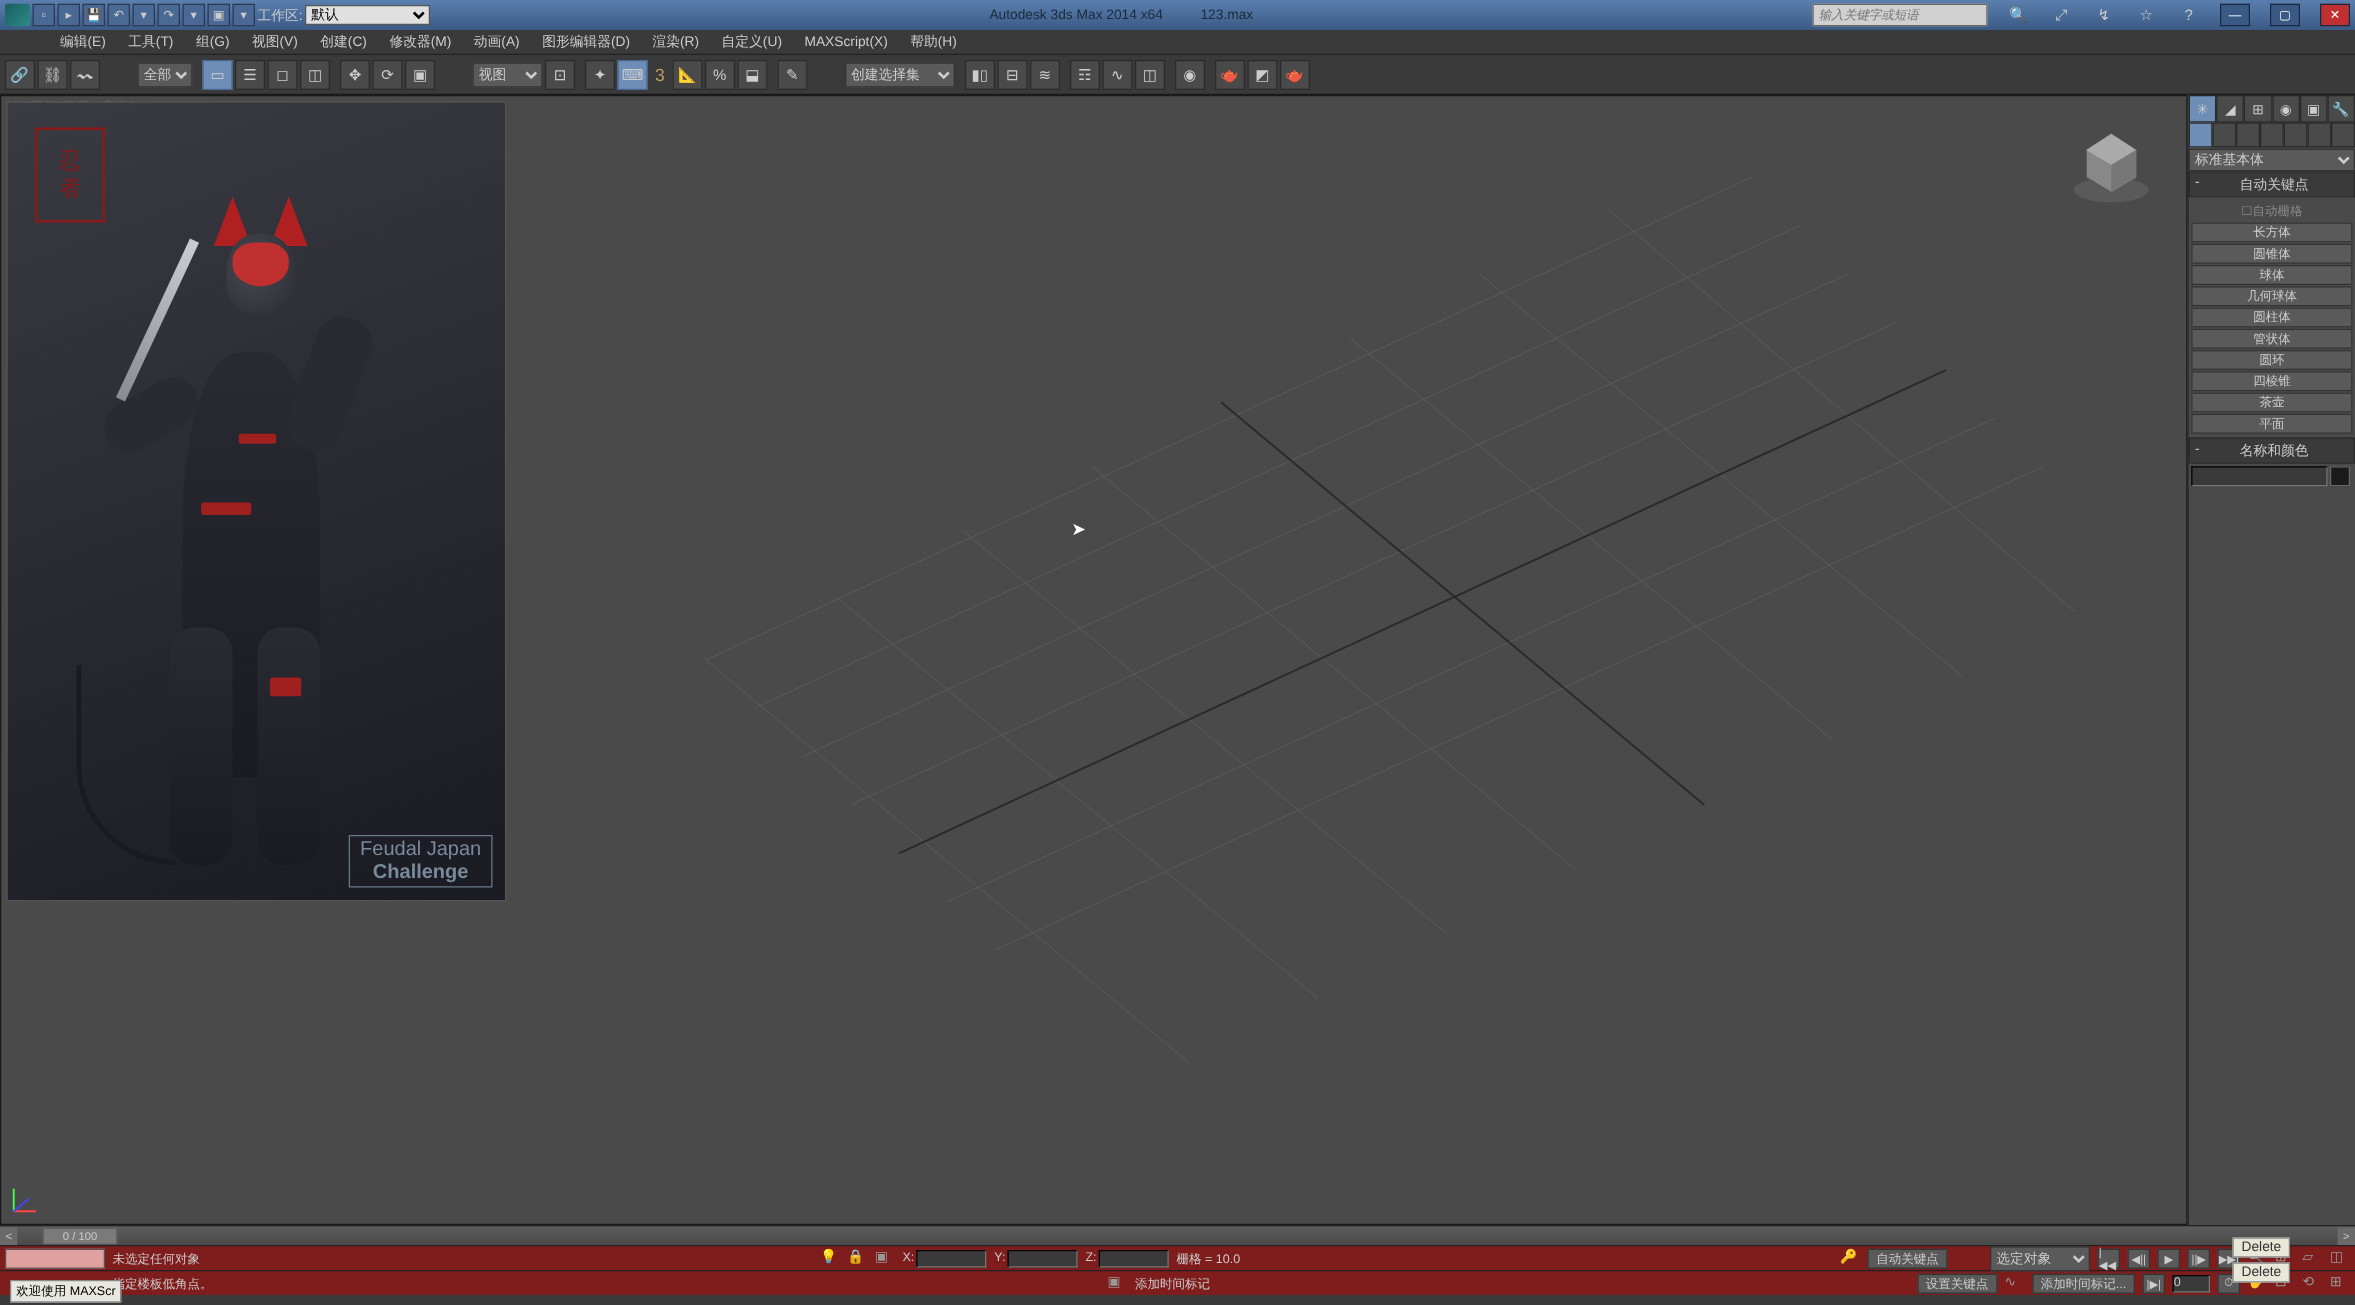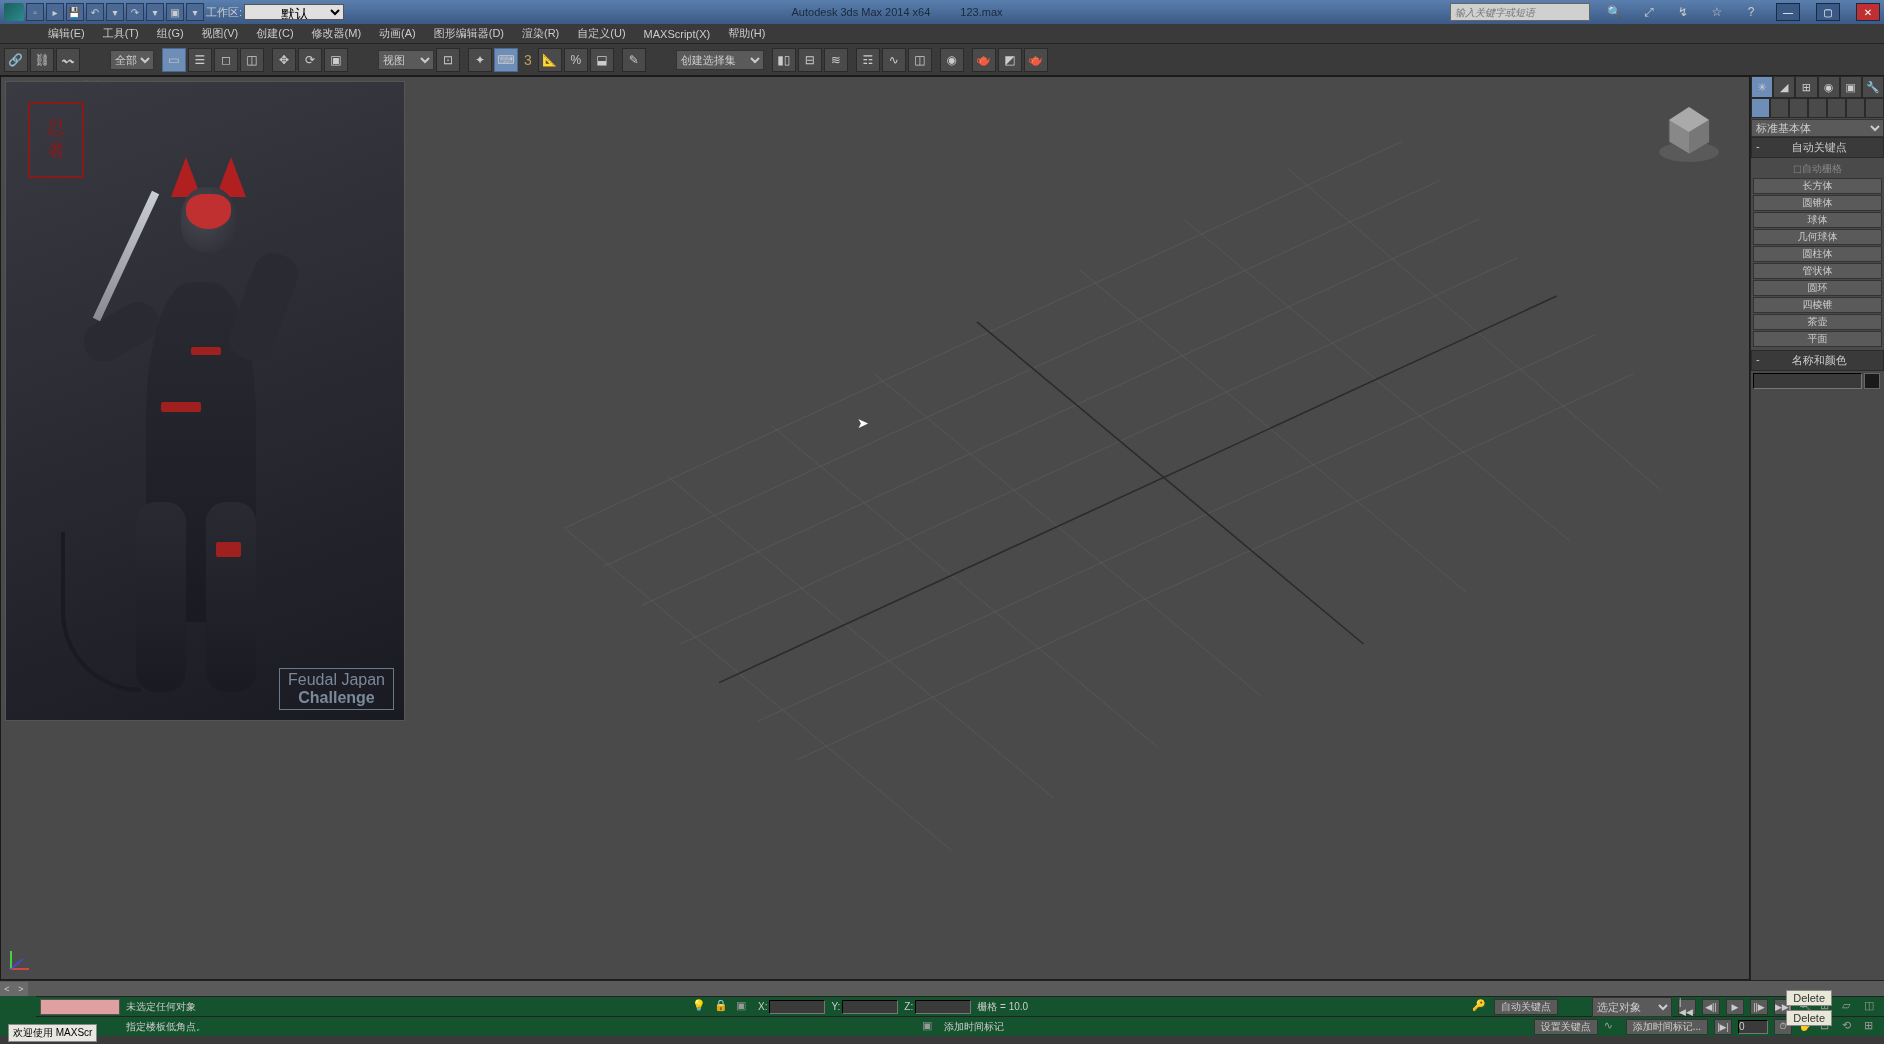--- a/index.html
+++ b/index.html
@@ -4,21 +4,21 @@
 <style>
 * { margin: 0; padding: 0; box-sizing: border-box; font-family: 'Microsoft YaHei', Arial, sans-serif; }
 body { background: #3a3a3a; width: 1884px; height: 1044px; overflow: hidden; position: relative; }
 
 
 .title-bar { height: 24px; background: linear-gradient(to bottom, #5a7fae, #3b5a85); display: flex; align-items: center; justify-content: space-between; padding: 0 4px; }
 .title-left { display: flex; align-items: center; gap: 2px; }
 .app-logo { width: 20px; height: 18px; background: linear-gradient(135deg, #1a5e5e, #2e8b8b); border-radius: 2px; }
 .qat-btn { width: 18px; height: 18px; background: #4a6a95; border: 1px solid #2a3a55; display: flex; align-items: center; justify-content: center; font-size: 10px; color: #ccc; cursor: pointer; }
 .workspace-label { color: #ccc; font-size: 11px; margin-left: 0; }
-.workspace-dd { background: #e0e0e0; border: 1px solid #555; font-size: 14px; height: 16px; width: 100px; padding-left: 32px; }
+.workspace-dd { background: #e0e0e0; border: 1px solid #555; font-size: 11px; height: 16px; width: 100px; }
 .title-center { color: #1a2a3a; font-size: 11px; display: flex; gap: 30px; }
 .title-right { display: flex; align-items: center; gap: 16px; }
 .search-box { width: 140px; height: 18px; background: #d0d0d0; border: 1px solid #666; font-size: 10px; font-style: italic; color: #666; padding: 0 4px; }
 .title-icon { width: 18px; height: 18px; color: #ccc; font-size: 12px; cursor: pointer; display: flex; align-items: center; justify-content: center; }
 .win-btn { width: 24px; height: 18px; background: #3a5a85; border: 1px solid #1a2a45; color: #fff; font-size: 10px; cursor: pointer; display: flex; align-items: center; justify-content: center; }
 .win-close { background: #c13030; }
 
 
 .menu-bar { height: 20px; background: #3a3a3a; display: flex; align-items: center; padding-left: 40px; gap: 2px; border-bottom: 1px solid #222; }
 .menu-item { color: #ccc; font-size: 11px; padding: 0 8px; cursor: pointer; }
@@ -75,21 +75,21 @@
 .cp-name-input { width: calc(100% - 20px); height: 16px; background: #3a3a3a; border: 1px inset #222; }
 .cp-color-swatch { width: 16px; height: 16px; background: #1a1a1a; border: 1px solid #666; display: inline-block; vertical-align: top; }
 
 
 .time-slider { height: 16px; background: #5a5a5a; display: flex; align-items: center; border-top: 1px solid #222; }
 .ts-arrow { width: 14px; height: 14px; background: #6a6a6a; color: #ccc; font-size: 9px; cursor: pointer; display: flex; align-items: center; justify-content: center; }
 .ts-track { flex: 1; height: 14px; background: linear-gradient(to bottom, #5a5a5a, #4a4a4a); position: relative; }
 .ts-handle { position: absolute; left: 20px; top: 0; width: 60px; height: 14px; background: #7a7a7a; border: 1px solid #555; color: #ccc; font-size: 9px; display: flex; align-items: center; justify-content: center; }
 
 
-.status-area { background: #14532d; padding-left: 36px; }
+.status-area { background: #7f1d1d; }
 .status-row { height: 20px; display: flex; align-items: center; gap: 6px; padding: 0 4px; border-top: 1px solid #222; }
 .status-left-box { width: 80px; height: 16px; background: #e0a0a0; border: 1px solid #555; }
 .status-text { color: #ccc; font-size: 10px; }
 .status-coord { display: flex; align-items: center; gap: 2px; }
 .status-coord-label { color: #ccc; font-size: 10px; }
 .status-coord-input { width: 56px; height: 14px; background: #3a3a3a; border: 1px inset #222; color: #ccc; font-size: 10px; }
 .status-icon { width: 16px; height: 16px; color: #999; font-size: 11px; cursor: pointer; }
 .anim-btn { height: 16px; background: #5a5a5a; border: 1px solid #333; color: #ccc; font-size: 10px; padding: 0 6px; cursor: pointer; }
 .play-btn { width: 18px; height: 16px; background: #5a5a5a; border: 1px solid #333; color: #ccc; font-size: 9px; cursor: pointer; display: flex; align-items: center; justify-content: center; }
 .spin-input { width: 30px; height: 14px; background: #3a3a3a; border: 1px inset #222; color: #ccc; font-size: 10px; }
@@ -314,20 +314,23 @@
       </div>
     <div class="cp-rollout-body" style="display:flex;gap:2px">
       <input class="cp-name-input" style="">
       <div class="cp-color-swatch"></div>
     </div>
   </div>
 </div>
 
 <div class="time-slider">
   <div class="ts-arrow">&lt;</div>
+  <div class="ts-track">
+    <div class="ts-handle">0 / 100</div>
+  </div>
   <div class="ts-arrow">&gt;</div>
 </div>
 
 <div class="status-area">
   <div class="status-row">
     <div class="status-left-box"></div>
     <span class="status-text" style="width:560px">未选定任何对象</span>
     <div class="status-icon">💡</div>
     <div class="status-icon">🔒</div>
     <div class="status-icon">▣</div>

